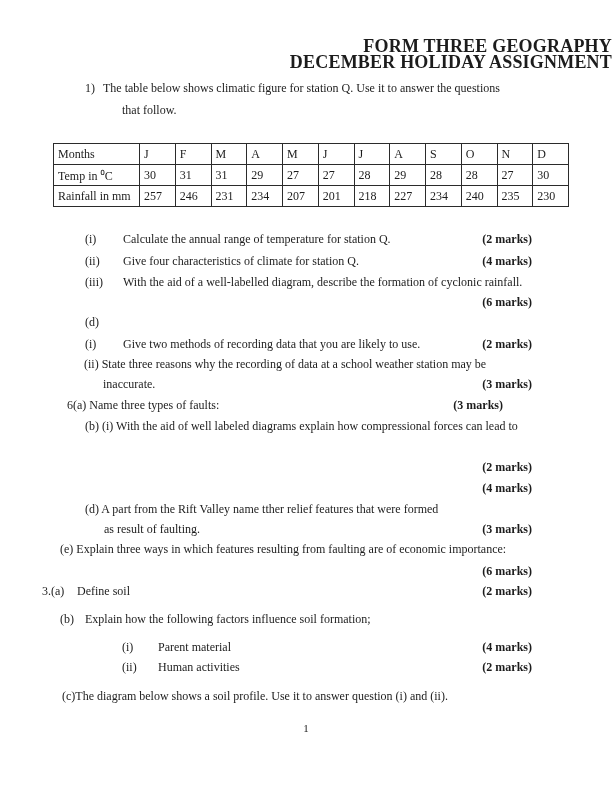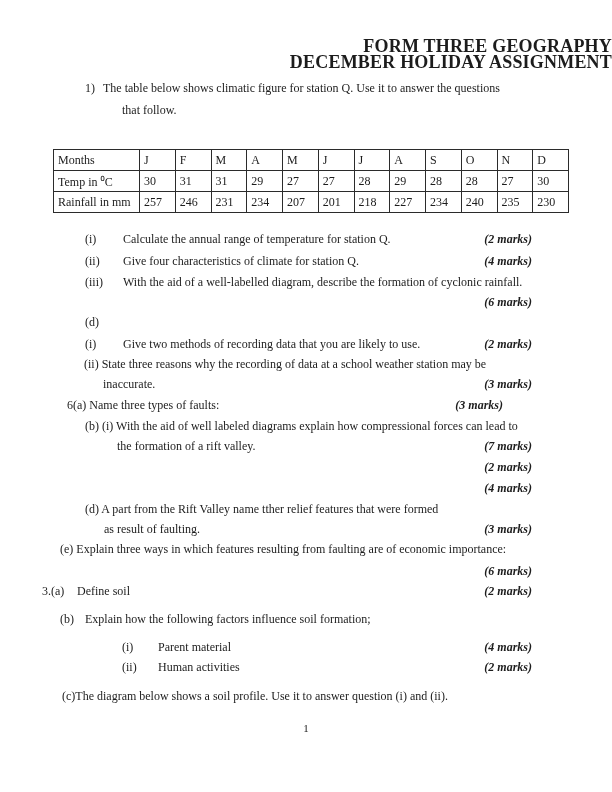--- a/index.html
+++ b/index.html
@@ -8,23 +8,23 @@
     background:#ffffff; font-family:"Liberation Serif", serif;
     font-size:12px; color:#1c1c1c; overflow:hidden;
     box-shadow:0 0 2px rgba(0,0,0,.25);
   }
   .title {
     position:absolute; left:0; right:0; text-align:right;
     font-weight:bold; font-size:18px; letter-spacing:.2px;
   }
   .line { position:absolute; left:40px; right:80px; height:17px; }
   .line span { position:absolute; top:0; white-space:nowrap; }
-  .mk { right:0; font-weight:bold;font-style:italic; }
+  .mk { right:0; font-weight:bold; }
   table.climate {
-    position:absolute; left:53px; top:149px; width:516px;
+    position:absolute; left:53px; top:143px; width:516px;
     border-collapse:collapse; table-layout:fixed;
   }
   table.climate th, table.climate td {
     border:1px solid #2b2b2b; font-weight:normal; text-align:left;
     padding:0 0 0 4px; height:20px; font-size:12px; vertical-align:middle;
     overflow:hidden;
   }
   .footer {
     position:absolute; left:0; right:0; top:722px; text-align:center;
     font-size:11px;
@@ -143,24 +143,20 @@
     <span style="left:63px">inaccurate.</span>
     <span class="mk">(3 marks)</span>
   </div>
   <div class="line" style="top:398px">
     <span style="left:27px">6(a) Name three types of faults:</span>
     <span class="mk" style="right:29px">(3 marks)</span>
   </div>
   <div class="line" style="top:419px">
     <span style="left:45px">(b) (i) With the aid of well labeled diagrams explain how compressional forces can lead to</span>
   </div>
-  <div class="line" style="top:439px">
-    <span style="left:77px">the formation of a rift valley.</span>
-    <span class="mk">(7 marks)</span>
-  </div>
   <div class="line" style="top:460px">
     <span class="mk">(2 marks)</span>
   </div>
   <div class="line" style="top:481px">
     <span class="mk">(4 marks)</span>
   </div>
   <div class="line" style="top:502px">
     <span style="left:45px">(d) A part from the Rift Valley name tther relief features that were formed</span>
   </div>
   <div class="line" style="top:522px">

